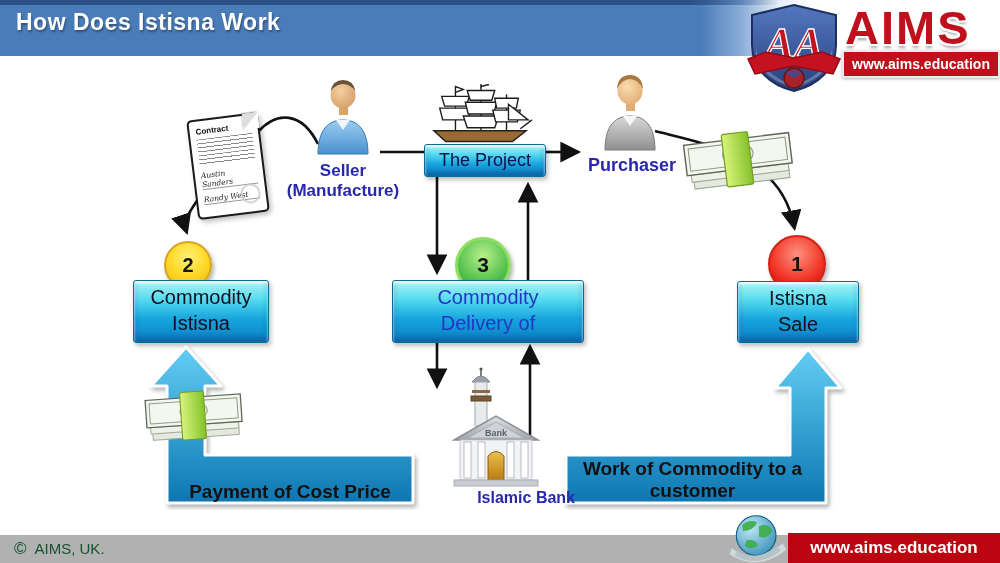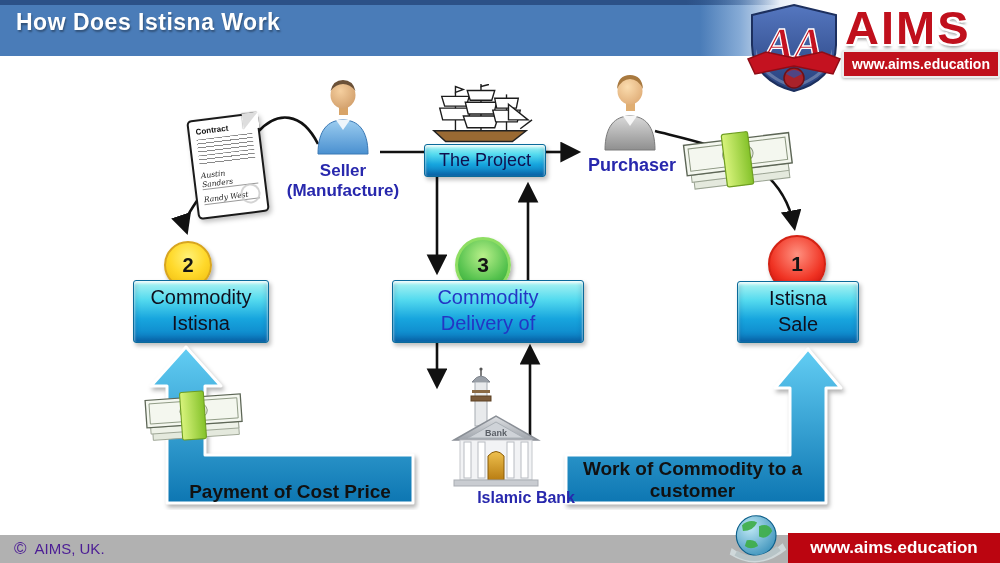--- a/index.html
+++ b/index.html
@@ -67,21 +67,21 @@
   .contract .ct{font-size:8px;font-weight:bold;color:#111;margin-bottom:3px;}
   .contract .lines{height:14px;margin:2px 0;
     background:repeating-linear-gradient(#8a8a8a 0 1px,transparent 1px 4px);}
   .contract .sig{font-family:"DejaVu Serif",serif;font-style:italic;font-size:7.5px;color:#222;
     border-bottom:1px solid #999;margin-top:5px;line-height:9px;}
   .contract .seal{position:absolute;right:5px;bottom:8px;width:16px;height:16px;border:2px solid #c9c9c9;
     border-radius:50%;opacity:.8;}
 
   
   .footer{position:absolute;left:0;top:535px;width:1000px;height:28px;background:#b1b1b1;
-    color:#4c1d95;font-size:15px;line-height:28px;padding-left:14px;box-sizing:border-box;}
+    color:#14532d;font-size:15px;line-height:28px;padding-left:14px;box-sizing:border-box;}
   .footer .cc{font-size:17px;margin-right:8px;}
   .footer-red{position:absolute;left:788px;top:533px;width:212px;height:30px;background:#bb0510;
     color:#fff;font-weight:bold;font-size:17px;text-align:center;line-height:30px;}
 
   svg{display:block;}
   .noptr{pointer-events:none;}
 </style>
 </head>
 <body>
 

